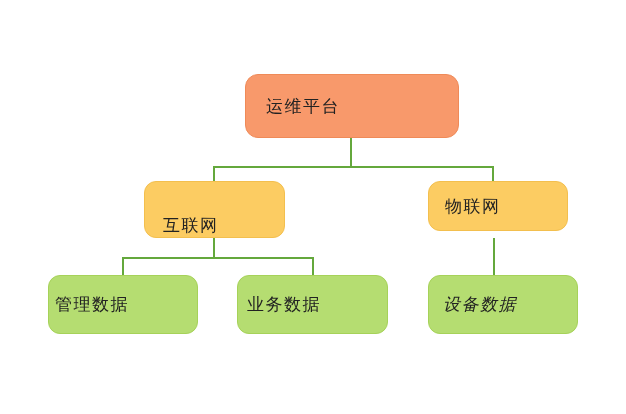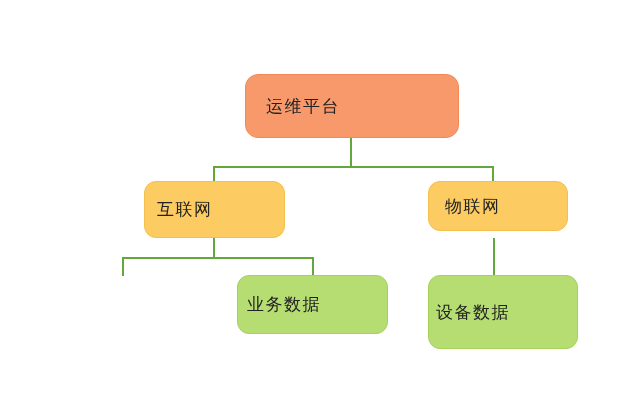--- a/index.html
+++ b/index.html
@@ -20,25 +20,25 @@
     font-size:17px; letter-spacing:1.5px; color:var(--text);
     white-space:nowrap;
   }
   .node-root{
     left:245px; top:74px; width:214px; height:64px;
     background:var(--root_fill); border:1px solid var(--root_border);
     border-radius:13px; padding-left:20px;
   }
   .node-l2{background:var(--level2_fill); border:1px solid var(--level2_border);}
   .node-l3{background:var(--level3_fill); border:1px solid var(--level3_border);}
-  .node-internet{left:144px; top:181px; width:141px; height:57px; padding-left:12px;}
+  .node-internet{left:144px; top:181px; width:141px; height:57px; padding-left:18px;align-items:flex-end;}
   .node-iot{left:428px; top:181px; width:140px; height:50px; padding-left:16px;}
   .node-mgmt{left:48px; top:275px; width:150px; height:59px; padding-left:6px;}
   .node-business{left:237px; top:275px; width:151px; height:59px; padding-left:9px;}
-  .node-device{left:428px; top:275px; width:150px; height:74px; padding-left:7px;}
+  .node-device{left:428px; top:275px; width:150px; height:59px; padding-left:14px;font-style:italic;}
   .seg{position:absolute; background:var(--connector);}
   .seg-v{width:2px;}
   .seg-h{height:2px;}
   .s-v1{left:350px; top:138px; height:30px;}
   .s-h1{left:213px; top:166px; width:281px;}
   .s-v2{left:213px; top:166px; height:16px;}
   .s-v3{left:492px; top:166px; height:16px;}
   .s-v4{left:213px; top:238px; height:21px;}
   .s-h2{left:122px; top:257px; width:192px;}
   .s-v5{left:122px; top:257px; height:19px;}
@@ -67,20 +67,23 @@
   </div>
 
   <div class="node node-l2 node-internet">
     <span>互联网</span>
   </div>
 
   <div class="node node-l2 node-iot">
     <span>物联网</span>
   </div>
 
+  <div class="node node-l3 node-mgmt">
+    <span>管理数据</span>
+  </div>
 
   <div class="node node-l3 node-business">
     <span>业务数据</span>
   </div>
 
   <div class="node node-l3 node-device">
     <span>设备数据</span>
   </div>
 
 </div>

